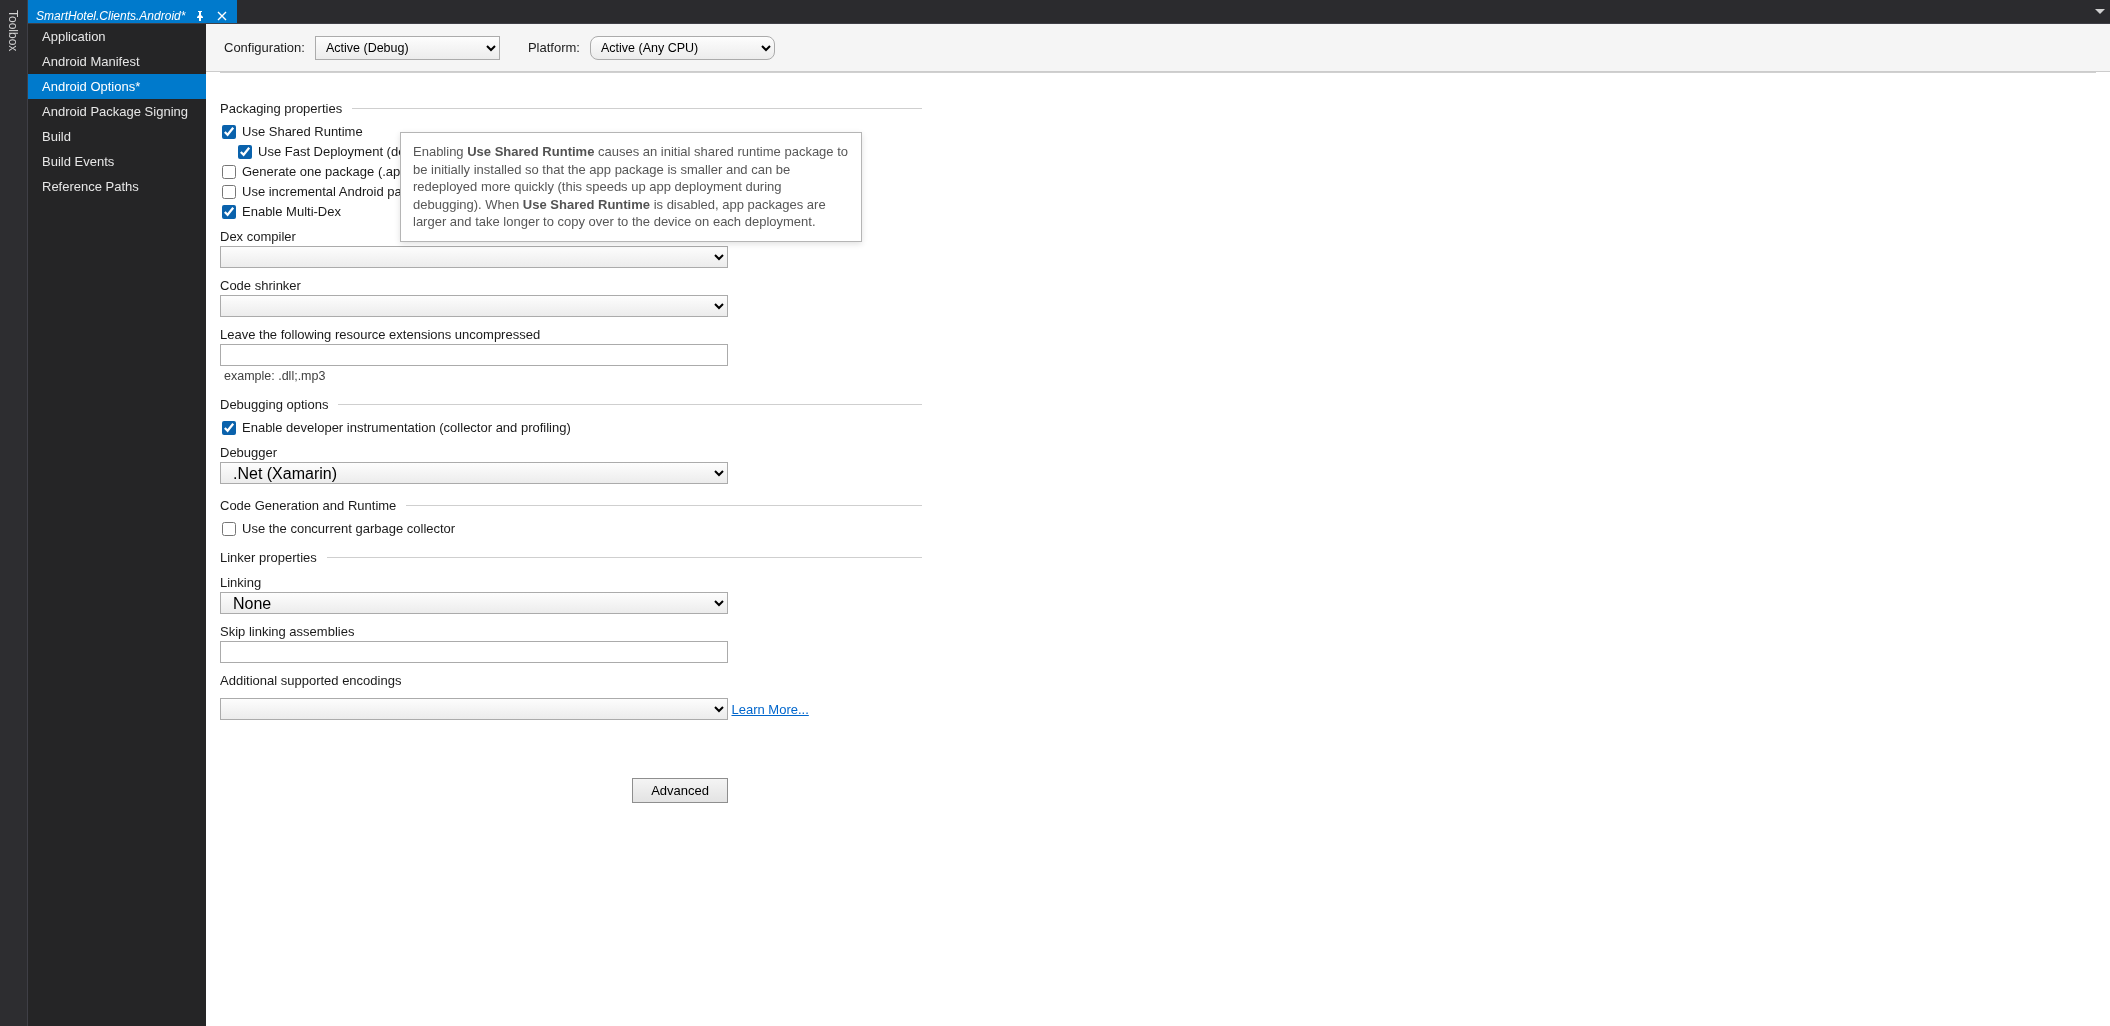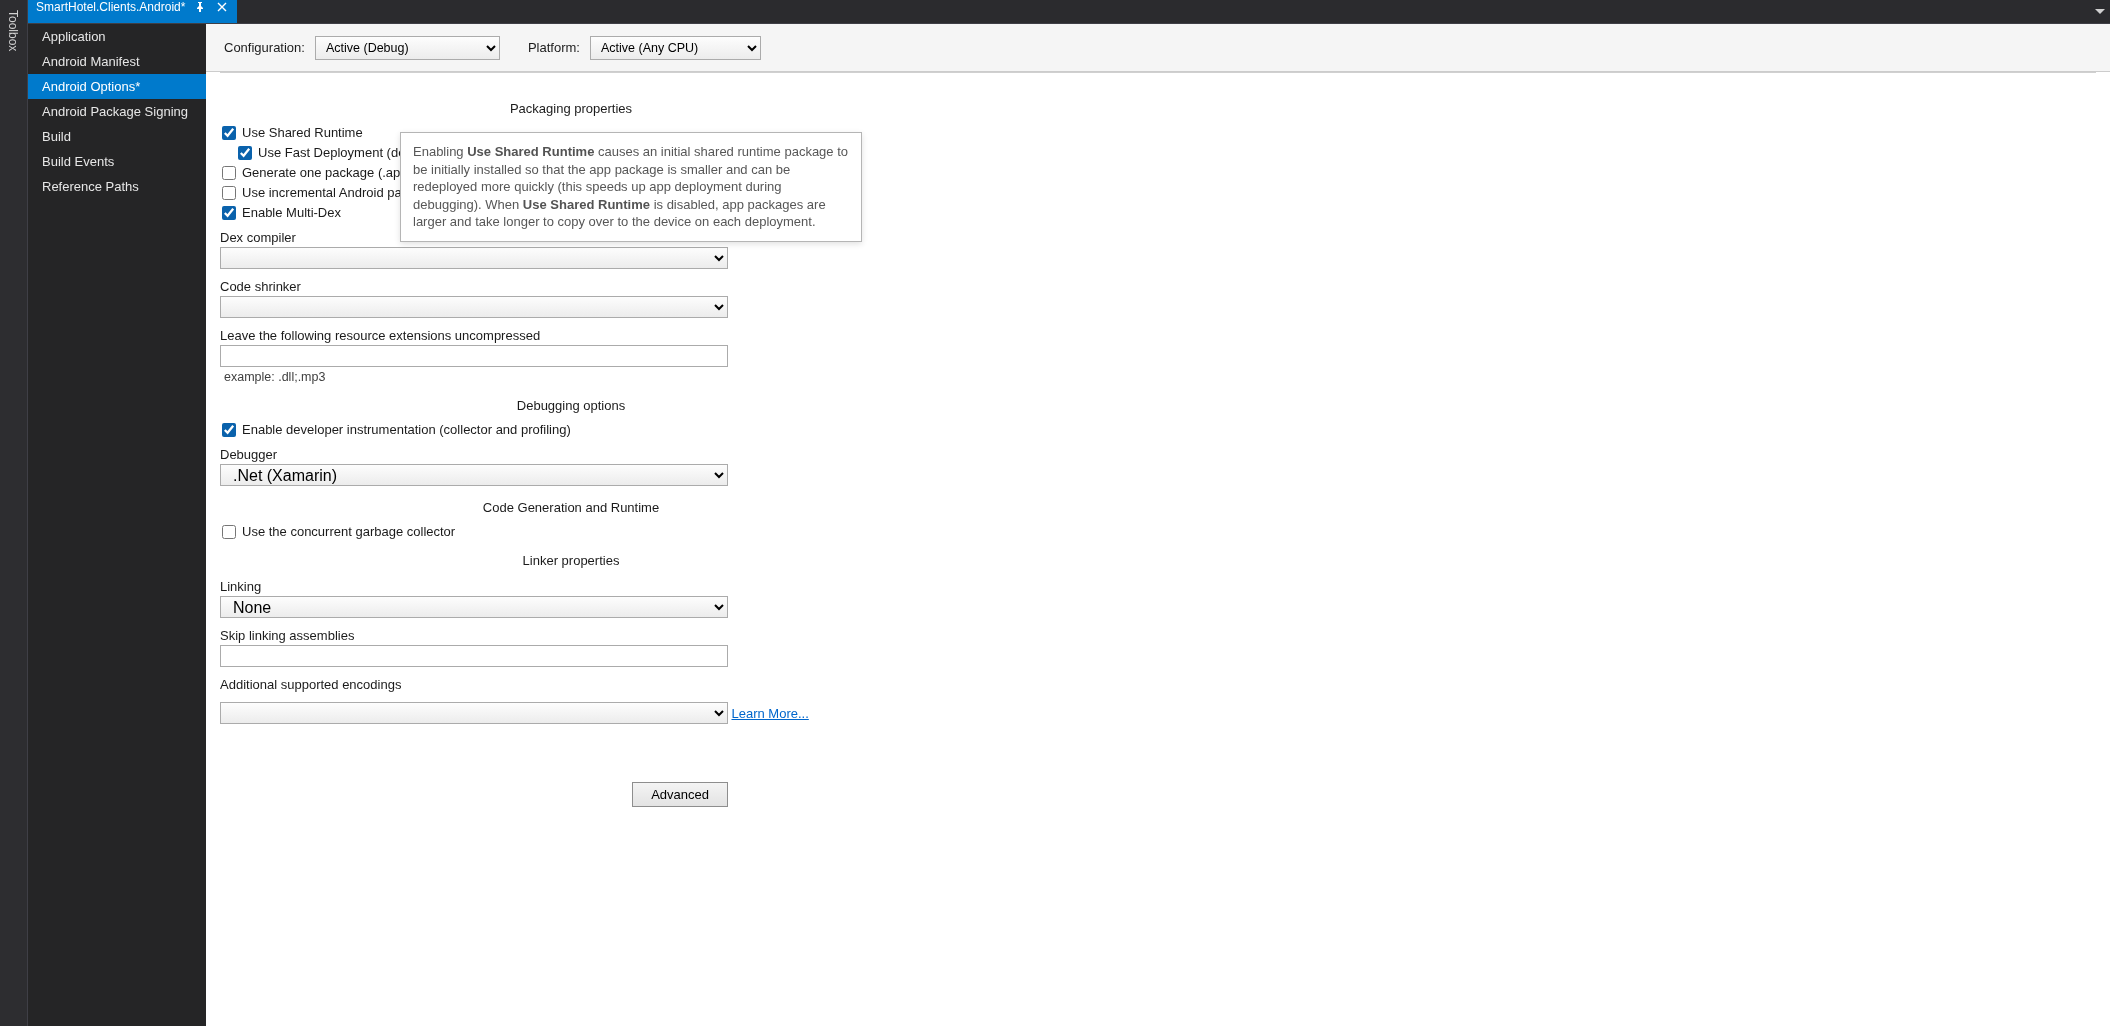--- a/index.html
+++ b/index.html
@@ -19,24 +19,25 @@
     height: 24px;
     background: #2b2b2e;
     border-bottom: 1px solid #3f3f46;
     display: flex;
     align-items: stretch;
   }
   .doc-tab {
     background: #007acc;
     color: #ffffff;
     display: flex;
-    align-items: flex-start;
+    align-items: flex-end;
     padding: 0 8px;
     gap: 8px;
     font-size: 12px;
+    font-style: italic;
   }
   .doc-tab .pin, .doc-tab .close {
     display: inline-flex;
     width: 14px; height: 14px;
     align-items: center; justify-content: center;
     color: #ffffff;
     cursor: pointer;
   }
   .tabwell .overflow {
     margin-left: auto;
@@ -114,38 +115,37 @@
     font-size: 13px;
   }
   .config-bar select {
     height: 24px;
     font-size: 12.5px;
     border: 1px solid #ababab;
     background: linear-gradient(#fdfdfd, #ececec);
     padding: 0 6px;
   }
   .config-bar select.wconf { width: 185px; }
-  .config-bar select.wplat { width: 171px; }
+  .config-bar select.wplat { width: 185px; border-radius: 8px; }
   .config-bar .plat { margin-left: 18px; }
   .config-hr {
     margin: 0 14px;
     border: none;
     border-top: 1px solid #d0d0d0;
   }
 
   .form {
     padding: 14px 14px 30px 14px;
     max-width: 730px;
   }
   .section {
     display: flex;
     align-items: center;
     margin: 14px 0 8px 0;
     font-size: 13px;
-    flex-direction: column;
   }
   .section .rule {
     flex: 1;
     border-top: 1px solid #cfcfcf;
     margin-left: 10px;
   }
   .row {
     display: flex;
     align-items: center;
     margin: 5px 0 5px 2px;

